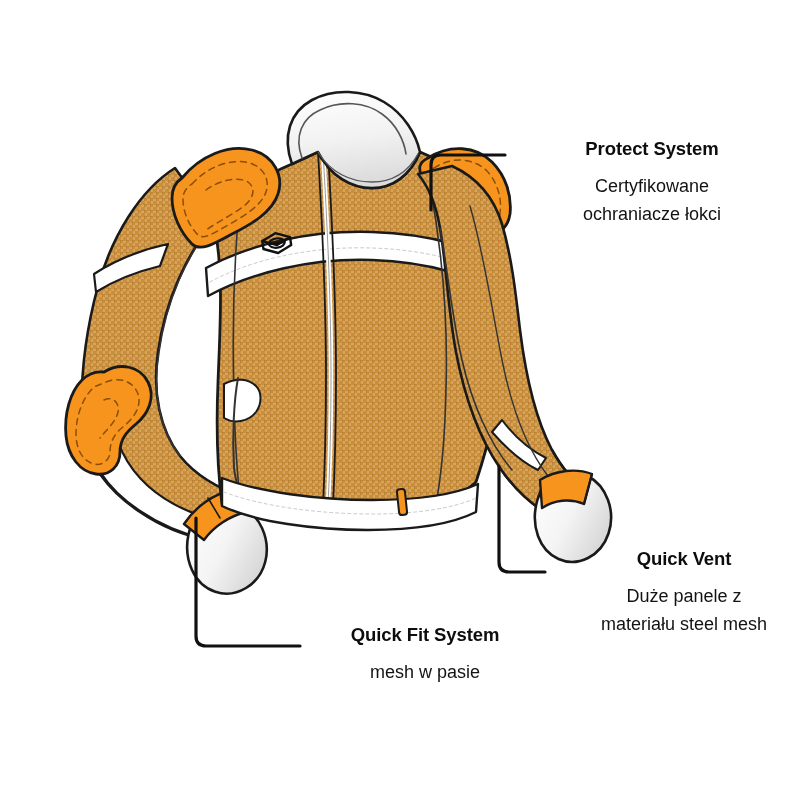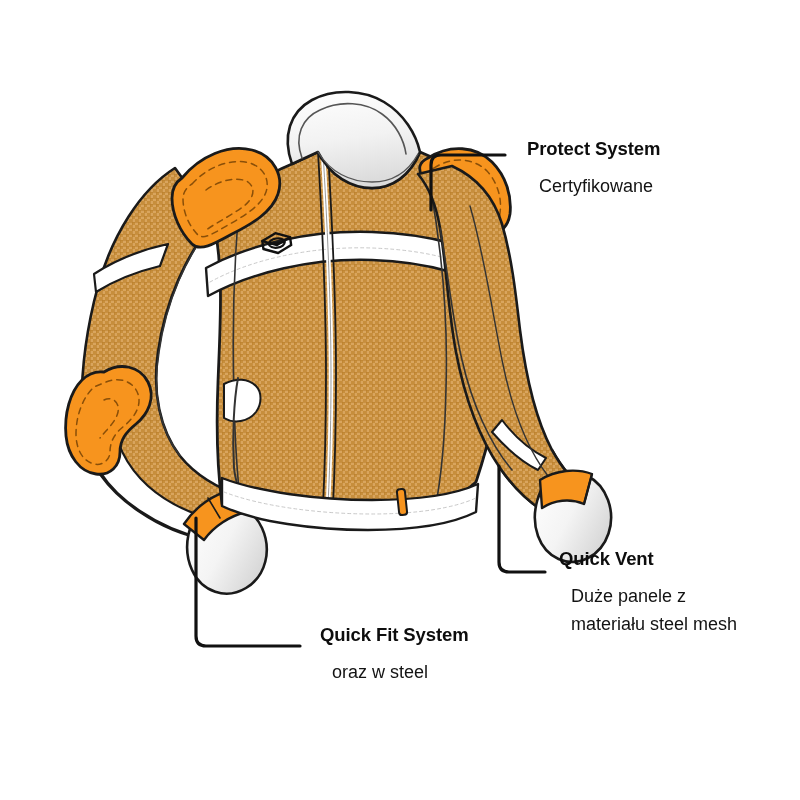--- a/index.html
+++ b/index.html
@@ -10,20 +10,21 @@
   body {
     font-family: "Liberation Sans", sans-serif;
     -webkit-font-smoothing: antialiased;
   }
   #stage {
     position: relative;
     width: 772px;
     height: 800px;
     background: #ffffff;
     overflow: hidden;
+    text-align: center;
   }
   #artwork {
     position: absolute;
     left: 0; top: 0;
     width: 800px;
     height: 800px;
   }
   .callout {
     position: absolute;
     width: 250px;
@@ -39,21 +40,21 @@
   }
   .callout .c-body {
     font-size: 18px;
     font-weight: normal;
     color: #131313;
     line-height: 1.53;
     margin: 12px;
   }
   #callout-protect  { left: 527px; top: 138px; }
   #callout-vent     { left: 559px; top: 548px; }
-  #callout-fit      { left: 320px; top: 624px; }
+  #callout-fit      { left: 300px; top: 624px; }
 </style>
 </head>
 <body>
 
 <div id="stage">
 
   <svg id="artwork" viewBox="0 0 800 800" xmlns="http://www.w3.org/2000/svg">
     <defs>
 
       <pattern id="meshFabric" width="6" height="6" patternUnits="userSpaceOnUse" patternTransform="rotate(0)">
@@ -268,31 +269,32 @@
       <path d="M431 210 L 431 165 Q 431 155 441 155 L 505 155"></path>
       <path d="M499 466 L 499 562 Q 499 572 509 572 L 545 572"></path>
       <path d="M196 518 L 196 636 Q 196 646 206 646 L 300 646"></path>
     </g>
   </svg>
 
   <div class="callout" id="callout-protect">
     <div class="c-title">Protect System</div>
     <div class="c-body">
       <div>Certyfikowane</div>
+      <div>ochraniacze łokci</div>
     </div>
   </div>
 
   <div class="callout" id="callout-vent">
     <div class="c-title">Quick Vent</div>
     <div class="c-body">
       <div>Duże panele z</div>
       <div>materiału steel mesh</div>
     </div>
   </div>
 
   <div class="callout" id="callout-fit">
     <div class="c-title">Quick Fit System</div>
     <div class="c-body">
-      <div>oraz w steel</div>
+      <div>mesh w pasie</div>
     </div>
   </div>
 
 </div>
 
 </body></html>

